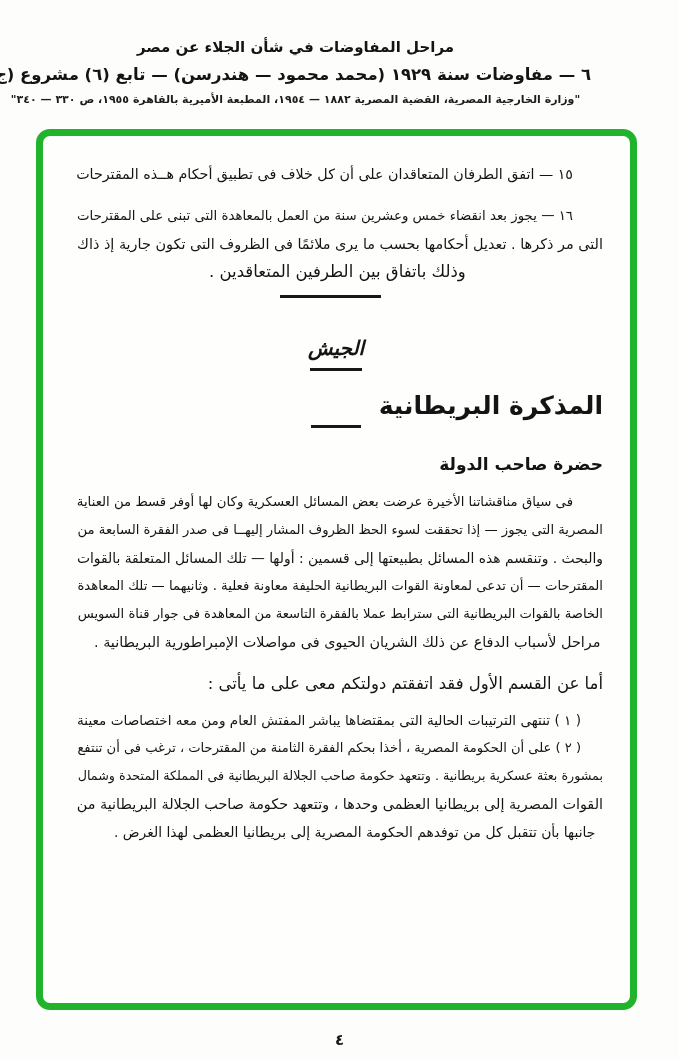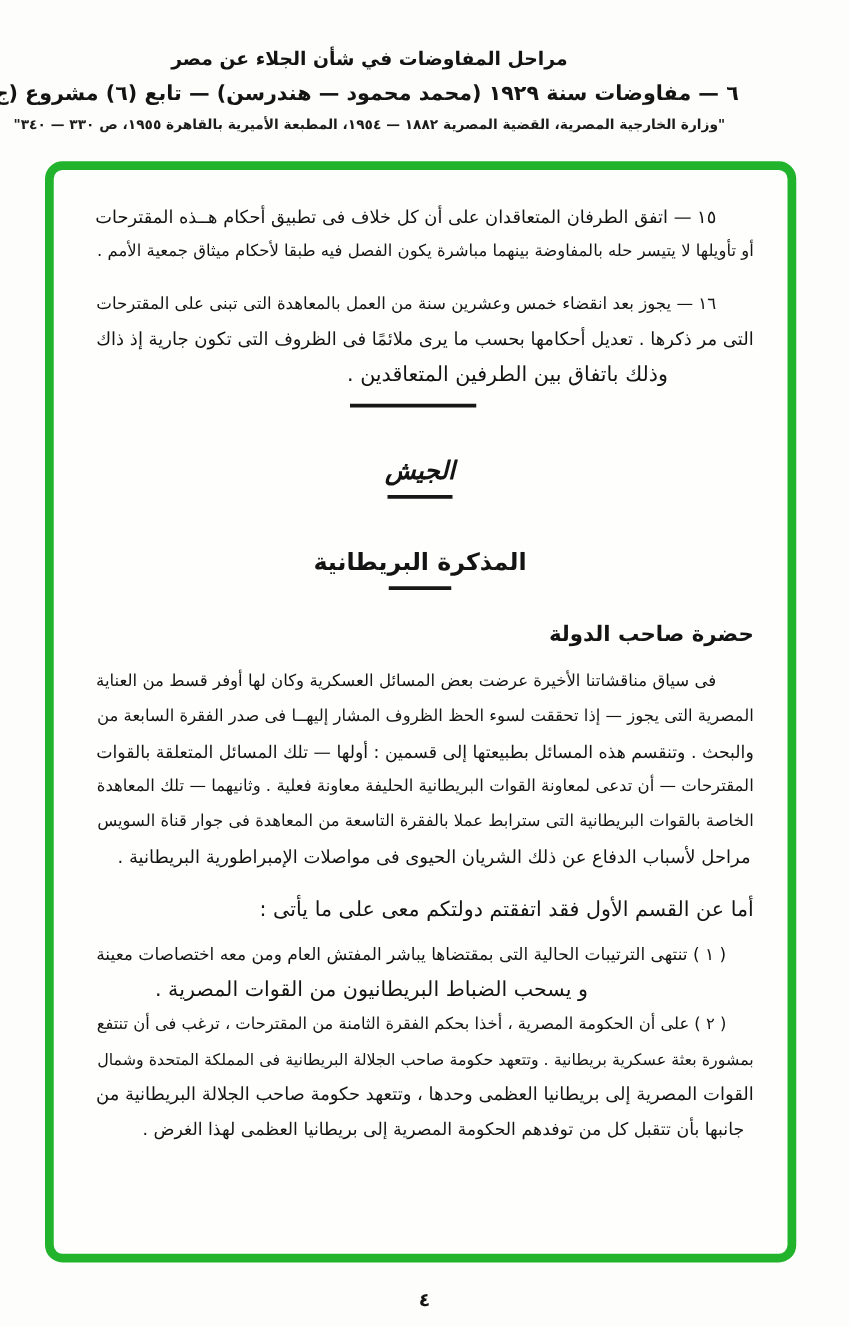--- a/index.html
+++ b/index.html
@@ -25,30 +25,30 @@
     padding:24px 27px 0 26px;
     direction:rtl;
     font-size:16.5px;line-height:28px;font-weight:500;
   }
   
   .ln{white-space:nowrap;overflow:visible;}
   .just{} 
   .ind{padding-right:30px;}
   .ind-sm{padding-right:22px;}
   .ln-left{text-align:left;}
-  .pl140{padding-left:140px;text-align:center;}
+  .pl140{padding-left:140px;}
   .pl25{padding-left:25px;}
   .pl45{padding-left:45px;}
   .lead-line{text-align:right;margin-top:14px;}
   
   .clause-16{margin-top:14px;}
   .divider{width:101px;height:3px;background:#171717;margin:9px auto 0;transform:translateX(-6px);}
   .sec-title{margin-top:37px;text-align:center;font-size:20px;font-weight:700;line-height:26px;font-style:italic;}
   .sec-rule{width:52px;height:3px;background:#171717;margin:7px auto 0;}
-  .sub-title{margin-top:38px;text-align:center;font-size:19px;font-weight:700;line-height:26px;}
+  .sub-title{margin-top:22px;text-align:right;font-size:25px;font-weight:700;line-height:26px;}
   .sub-rule{width:50px;height:3px;background:#171717;margin:6px auto 0;}
   .salutation{margin-top:22px;text-align:right;font-size:17px;font-weight:700;line-height:28px;}
   .para{margin-top:10px;}
   .items{margin-top:8px;margin-left:10px;}
   
   .page-number{
     position:absolute;left:0;bottom:12px;width:679px;text-align:center;
     font-size:15px;font-weight:700;
   }
 </style>
@@ -59,21 +59,20 @@
   <div class="ln hd1"><span>مراحل المفاوضات في شأن الجلاء عن مصر</span></div>
   <div class="ln hd2"><span>٦ — مفاوضات سنة ١٩٢٩ (محمد محمود — هندرسن) — تابع (٦) مشروع (ج)</span></div>
   <div class="ln hd3"><span>"وزارة الخارجية المصرية، القضية المصرية ١٨٨٢ — ١٩٥٤، المطبعة الأميرية بالقاهرة ١٩٥٥، ص ٣٣٠ — ٣٤٠"</span></div>
 </div>
 
 <div class="frame">
   <div class="content">
 
     <div class="clause-15">
       <div class="ln just ind" style="font-size: 14.2559px;"><span>١٥ — اتفق الطرفان المتعاقدان على أن كل خلاف فى تطبيق أحكام هــذه المقترحات</span></div>
-      <div class="ln just" style="font-size: 13.1896px;"><span>أو تأويلها لا يتيسر حله بالمفاوضة بينهما مباشرة يكون الفصل فيه طبقا لأحكام ميثاق جمعية الأمم .</span></div>
     </div>
 
     <div class="clause-16">
       <div class="ln just ind" style="font-size: 13.3288px;"><span>١٦ — يجوز بعد انقضاء خمس وعشرين سنة من العمل بالمعاهدة التى تبنى على المقترحات</span></div>
       <div class="ln just" style="font-size: 14.426px;"><span>التى مر ذكرها . تعديل أحكامها بحسب ما يرى ملائمًا فى الظروف التى تكون جارية إذ ذاك</span></div>
       <div class="ln ln-left pl140"><span>وذلك باتفاق بين الطرفين المتعاقدين .</span></div>
     </div>
 
     <div class="divider"></div>
 
@@ -91,21 +90,20 @@
       <div class="ln just" style="font-size: 13.8533px;"><span>والبحث . وتنقسم هذه المسائل بطبيعتها إلى قسمين : أولها — تلك المسائل المتعلقة بالقوات</span></div>
       <div class="ln just" style="font-size: 13.2295px;"><span>المقترحات — أن تدعى لمعاونة القوات البريطانية الحليفة معاونة فعلية . وثانيهما — تلك المعاهدة</span></div>
       <div class="ln just" style="font-size: 13.1424px;"><span>الخاصة بالقوات البريطانية التى سترابط عملا بالفقرة التاسعة من المعاهدة فى جوار قناة السويس</span></div>
       <div class="ln ln-left pl25" style="font-size: 14.3867px;"><span>مراحل لأسباب الدفاع عن ذلك الشريان الحيوى فى مواصلات الإمبراطورية البريطانية .</span></div>
     </div>
 
     <div class="ln lead-line"><span>أما عن القسم الأول فقد اتفقتم دولتكم معى على ما يأتى :</span></div>
 
     <div class="items">
       <div class="ln just ind-sm" style="font-size: 13.6255px;"><span>( ١ ) تنتهى الترتيبات الحالية التى بمقتضاها يباشر المفتش العام ومن معه اختصاصات معينة</span></div>
-      <div class="ln ln-left pl45"><span>و يسحب الضباط البريطانيون من القوات المصرية .</span></div>
     </div>
 
     <div>
       <div class="ln just ind-sm" style="font-size: 13.0798px;"><span>( ٢ ) على أن الحكومة المصرية ، أخذا بحكم الفقرة الثامنة من المقترحات ، ترغب فى أن تنتفع</span></div>
       <div class="ln just" style="font-size: 12.7297px;"><span>بمشورة بعثة عسكرية بريطانية . وتتعهد حكومة صاحب الجلالة البريطانية فى المملكة المتحدة وشمال</span></div>
       <div class="ln just" style="font-size: 14.3874px;"><span>القوات المصرية إلى بريطانيا العظمى وحدها ، وتتعهد حكومة صاحب الجلالة البريطانية من</span></div>
       <div class="ln ln-left pl45" style="font-size: 13.8961px;"><span>جانبها بأن تتقبل كل من توفدهم الحكومة المصرية إلى بريطانيا العظمى لهذا الغرض .</span></div>
     </div>
 
   </div>

